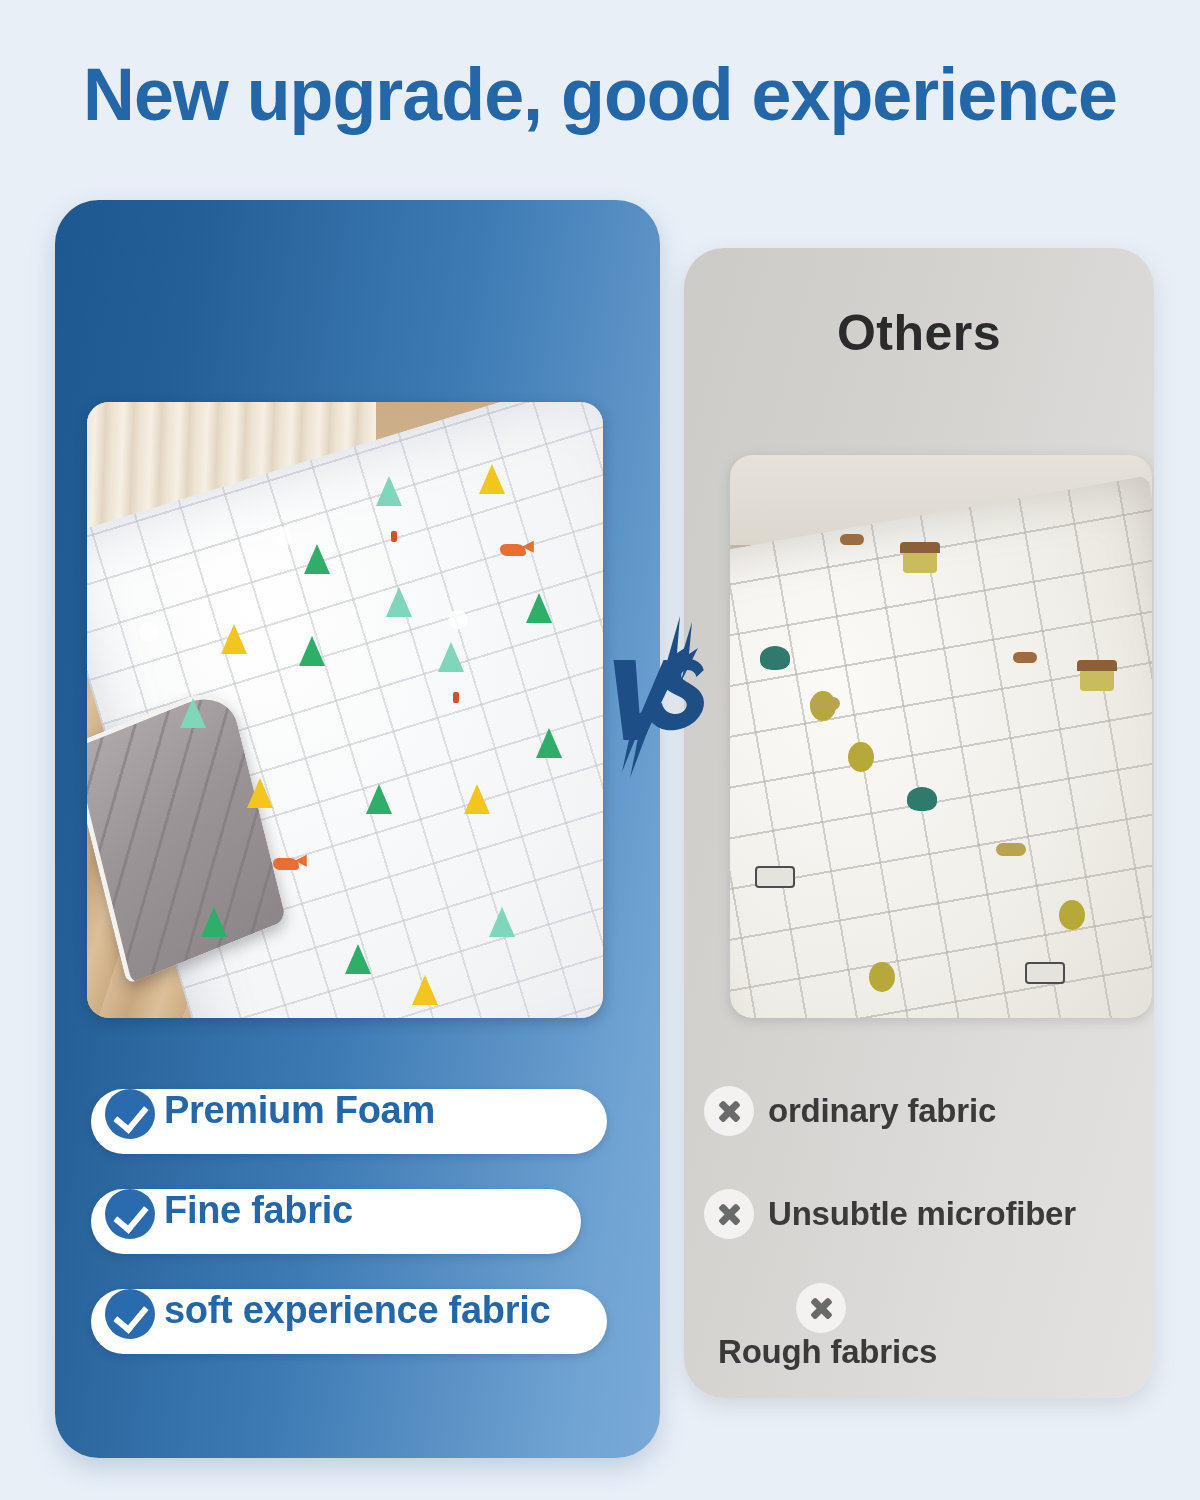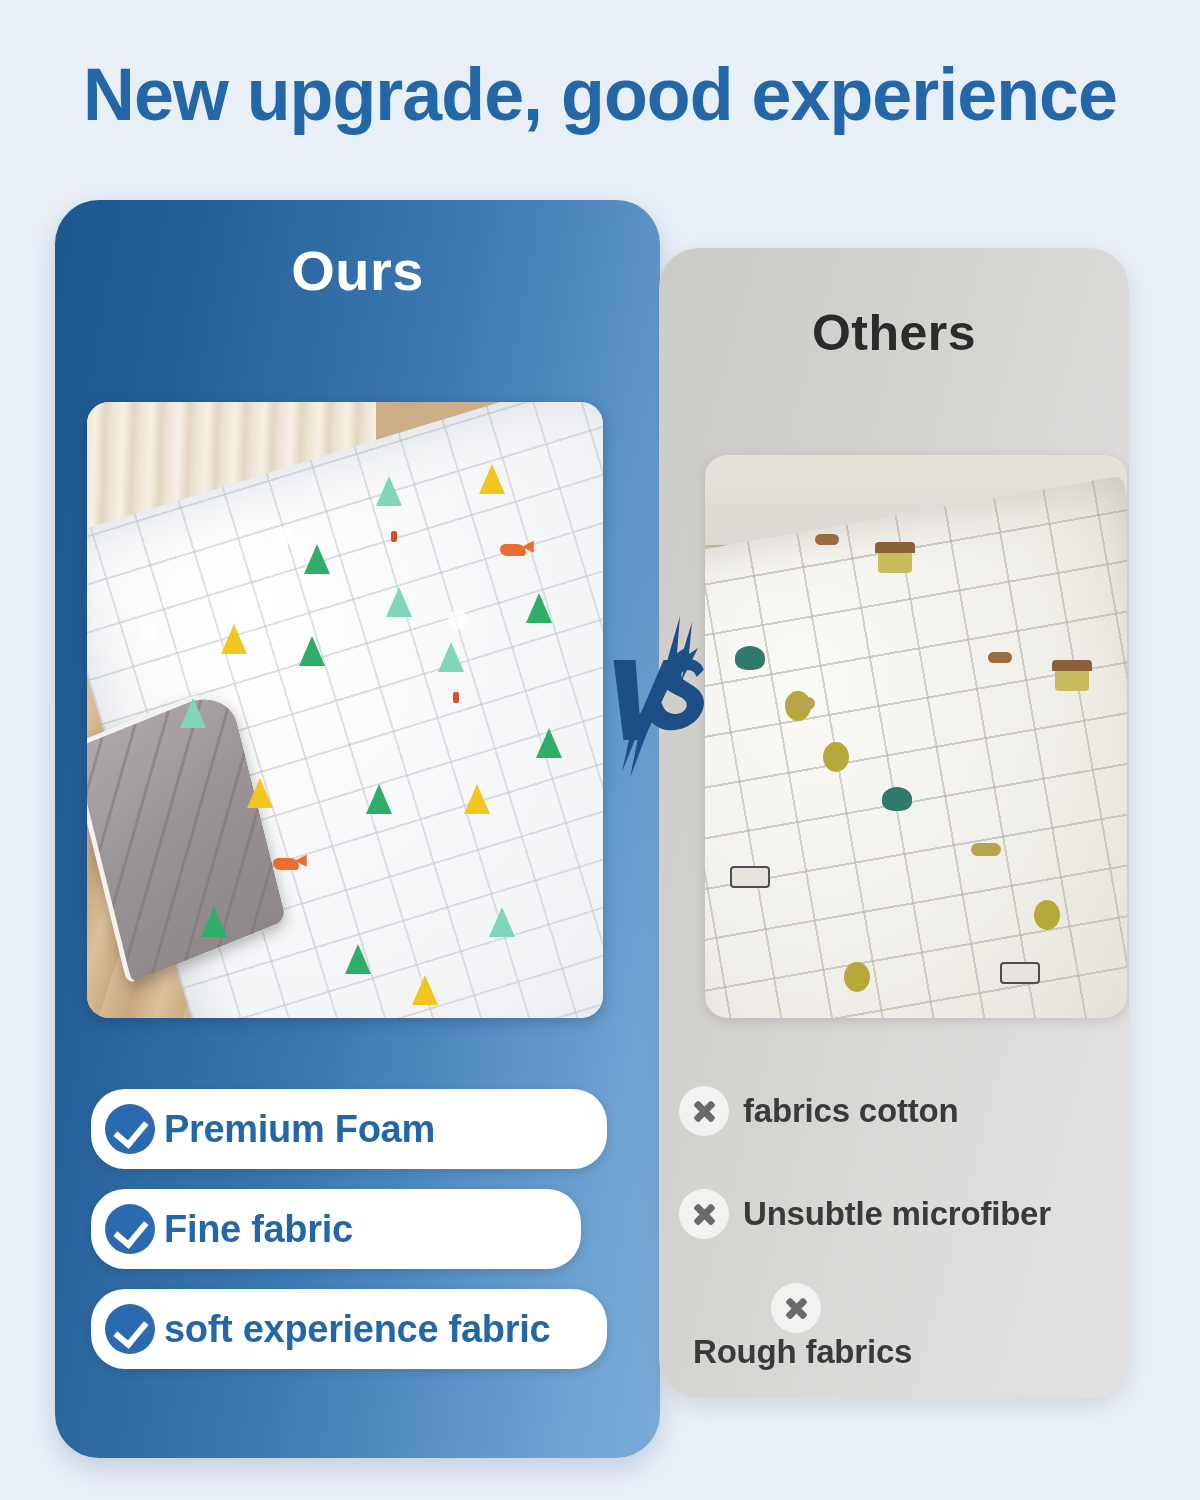--- a/index.html
+++ b/index.html
@@ -35,21 +35,21 @@
     width: 605px;
     height: 1258px;
     border-radius: 44px;
     background: linear-gradient(100deg, #1d5890 0%, #255f97 18%, #3d7ab4 52%, #6fa3d2 88%, #7aaad6 100%);
     box-shadow: 0 10px 26px rgba(60,90,130,0.22);
     overflow: hidden;
   }
 
   .panel-others {
     position: absolute;
-    left: 659px;
+    left: 684px;
     top: 248px;
     width: 470px;
     height: 1150px;
     border-radius: 40px;
     background: linear-gradient(105deg, #cdcbc8 0%, #d4d2cf 35%, #dedcda 70%, #e4e2e0 100%);
     box-shadow: 0 8px 22px rgba(120,120,125,0.20);
     overflow: hidden;
     padding-left: 8px;
   }
 
@@ -285,25 +285,24 @@
     width: 118px;
     height: 170px;
     z-index: 5;
   }
   .vs-badge svg { display: block; width: 100%; height: 100%; }
 
   
   .pill {
     position: absolute;
     left: 36px;
-    height: 80px;
+    height: 65px;
     background: #ffffff;
     border-radius: 34px;
     display: flex;
-    align-items: center;
     padding-left: 14px;
     box-shadow: 0 3px 8px rgba(15,45,80,0.18);
   }
   .pill-0 { top: 889px; width: 516px; }
   .pill-1 { top: 989px; width: 490px; }
   .pill-2 { top: 1089px; width: 516px; }
 
   .check-icon {
     width: 50px; height: 50px;
     border-radius: 50%;
@@ -368,21 +367,20 @@
     letter-spacing: -0.2px;
   }
 </style>
 </head>
 <body>
 
 <div class="headline">New upgrade, good experience</div>
 
 <div class="panel-ours">
 
-  <div class="panel-title-ours">Ours</div>
 
   <div class="photo photo-ours">
     <div class="photo-inner room-ours">
       <div class="floor-ours"></div>
       <div class="wall-left"></div>
       <div class="curtain"></div>
 
       <div class="mat-ours"></div>
       <div class="fold-ours"></div>
 
@@ -448,21 +446,21 @@
       <div class="motif truck-grey" style="left:6%;  top:73%;"></div>
       <div class="motif dog-tan" style="left:63%; top:69%;"></div>
       <div class="motif tree-mustard" style="left:78%; top:79%;"></div>
       <div class="motif tree-mustard" style="left:33%; top:90%;"></div>
       <div class="motif truck-grey" style="left:70%; top:90%;"></div>
     </div>
   </div>
 
   <div class="row row-0">
     <span class="x-icon"></span>
-    <span class="row-label">fabrics cotton</span>
+    <span class="row-label">ordinary fabric</span>
   </div>
   <div class="row row-1">
     <span class="x-icon"></span>
     <span class="row-label">Unsubtle microfiber</span>
   </div>
   <div class="row row-2">
     <span class="x-icon"></span>
     <span class="row-label">Rough fabrics</span>
   </div>
 </div>

